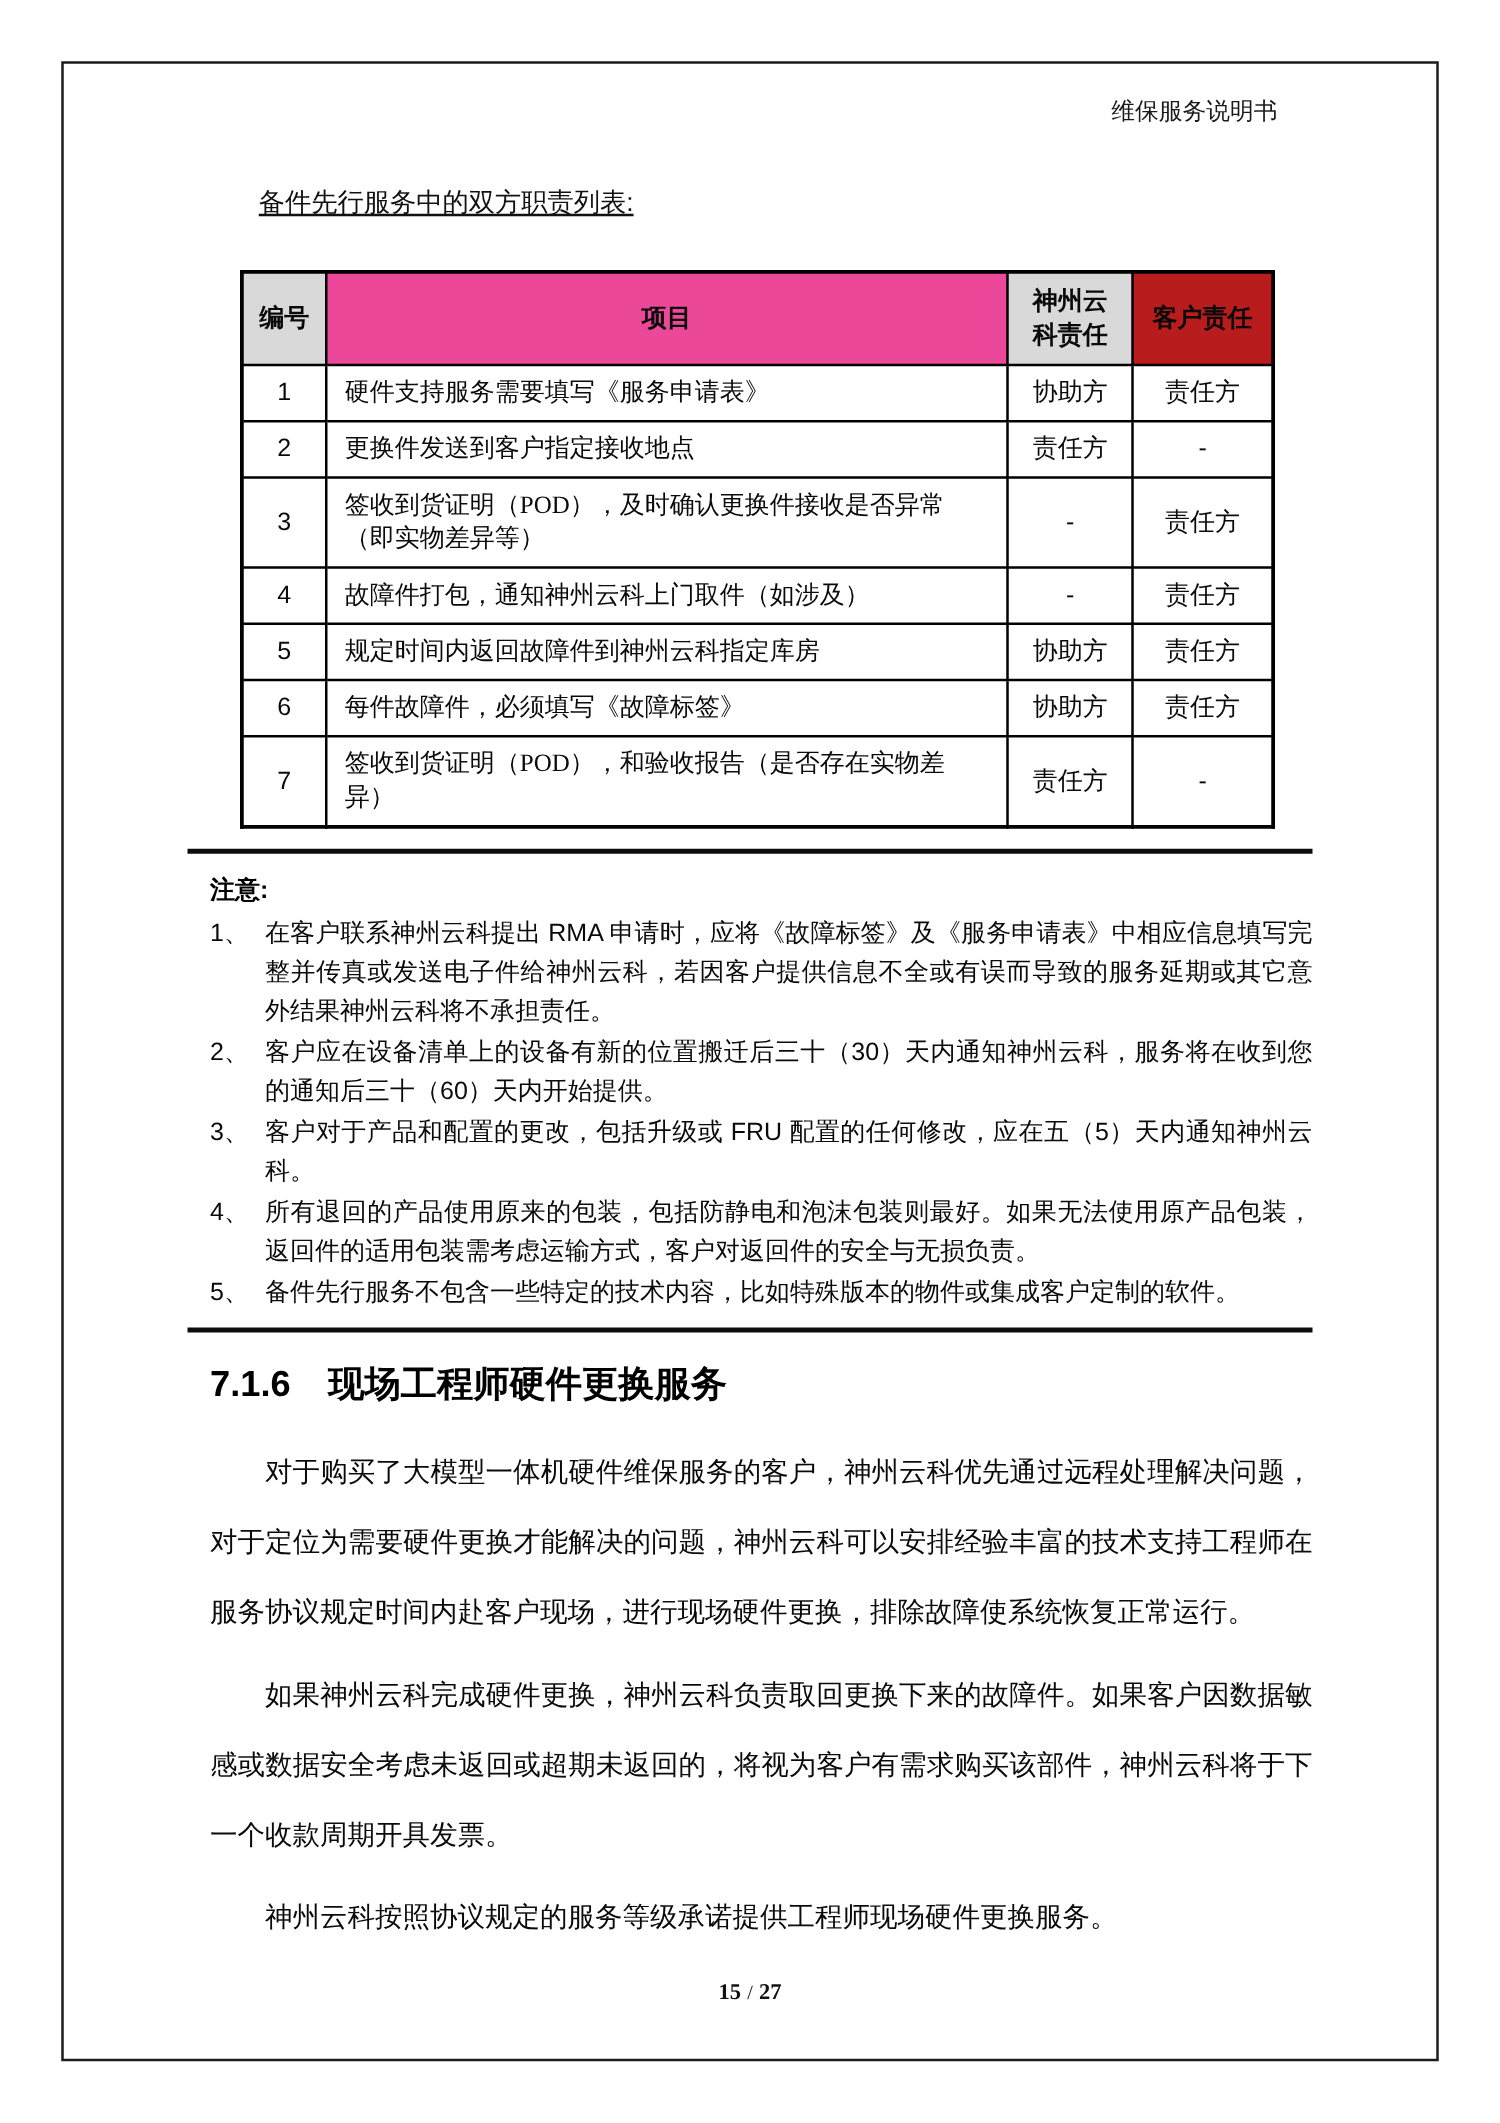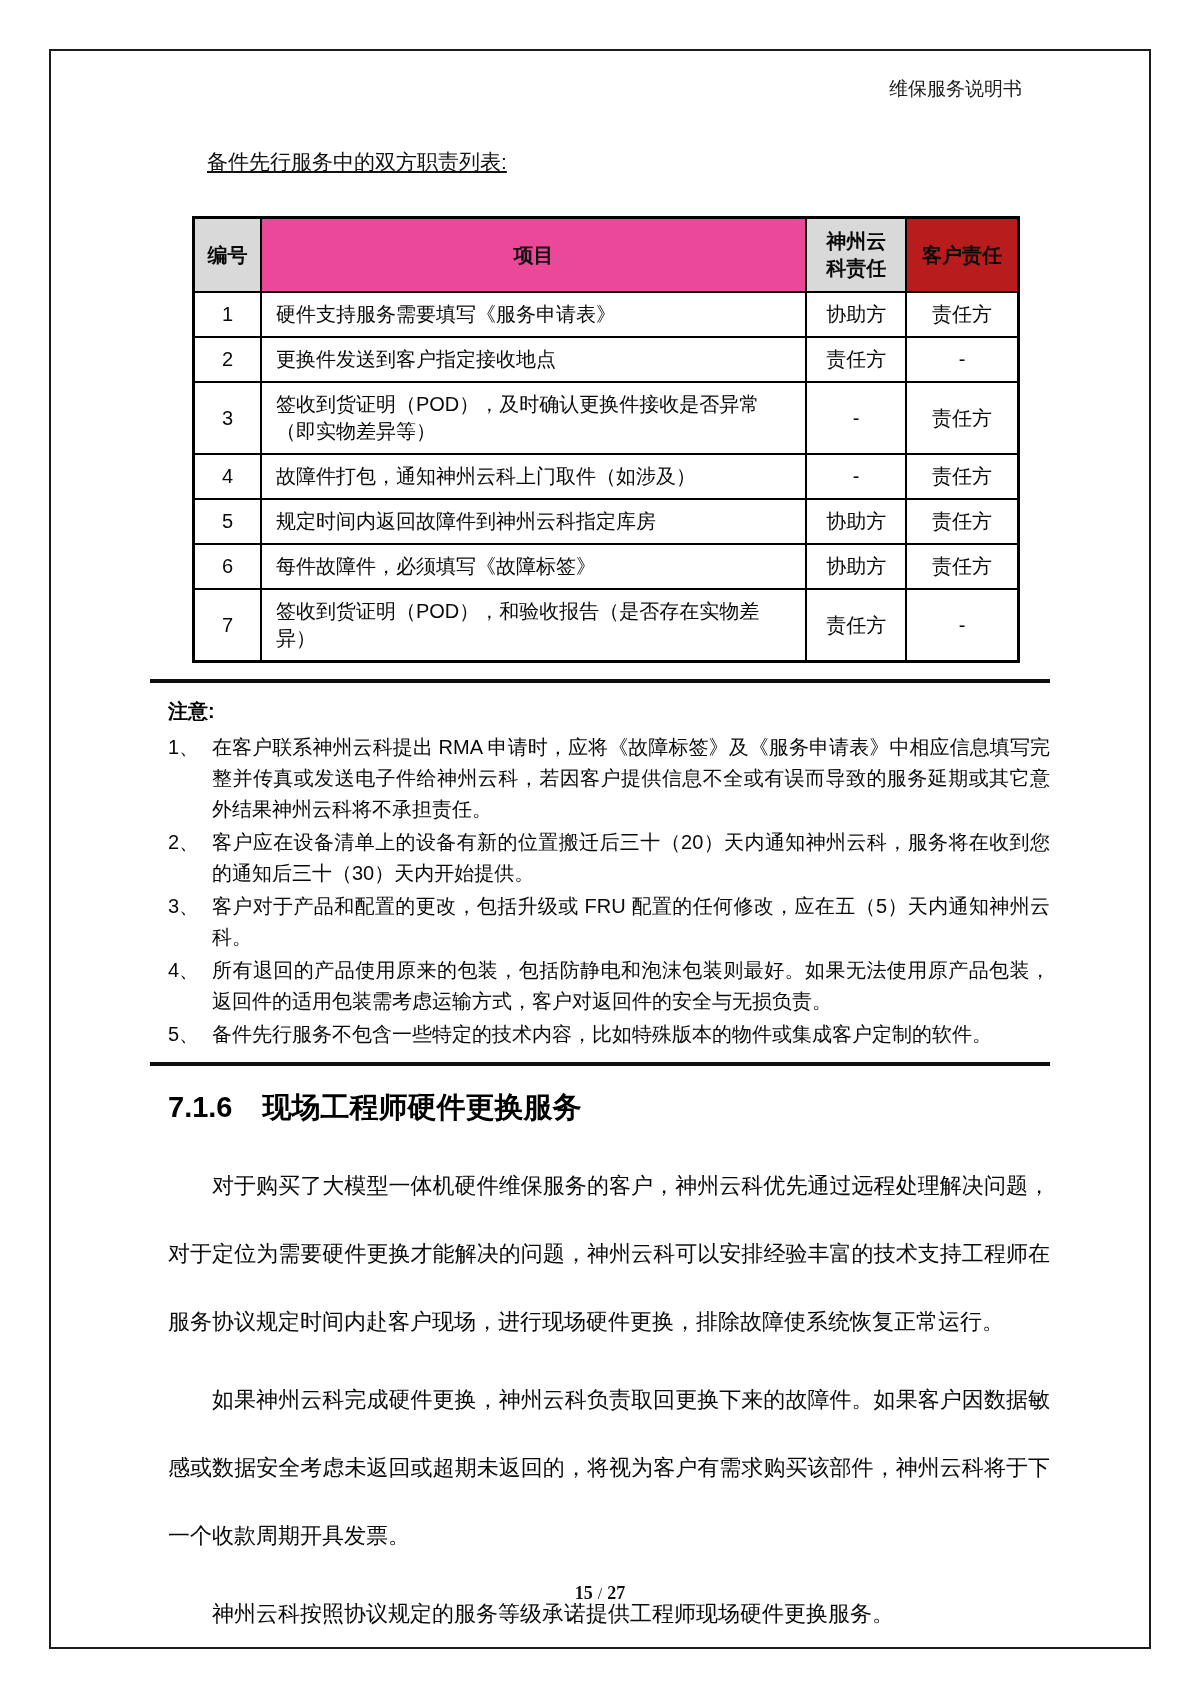--- a/index.html
+++ b/index.html
@@ -30,37 +30,37 @@
     border:2px solid #000; font-size:20px; vertical-align:middle;
     line-height:27px; color:#0a0a0a;
   }
   .resp-table th { font-weight:bold; text-align:center; padding:9px 12px; }
   .resp-table td { padding:8px 10px; }
   .col-no   { width:66px; }
   .col-item { width:534px; }
   .col-vendor { width:98px; }
   .col-cust { width:110px; }
   td.cell-no, td.cell-vendor, td.cell-cust { text-align:center; }
-  td.cell-item { text-align:left; padding-left:14px; padding-right:16px; }
+  td.cell-item { text-align:left; padding-left:14px; padding-right:16px;font-family:Liberation Serif, serif; }
 
   .rule { border:none; height:4px; background:#0d0d0d; width:900px; margin-top:16px; }
   .rule-2 { margin-top:12px; }
 
   .notes-label { font-weight:bold; font-size:20px; padding-left:18px; margin-top:15px; }
   .notes { margin-top:7px; list-style:none; }
   .note { display:flex; padding-left:18px; font-size:20px; line-height:31px; margin-bottom:2px; color:#0a0a0a; }
   .note-marker { width:44px; flex:none; }
   .note-text { flex:1; text-align:justify; }
 
   .section-heading { font-size:29px; font-weight:bold; padding-left:18px; margin-top:22px; color:#000; }
   .section-number { display:inline-block; margin-right:30px; }
 
   .body-para {
-    font-size:22px; line-height:68px; text-indent:44px;
-    padding-left:18px; text-align:justify; margin-top:10px; color:#0a0a0a;
+    font-size:22px; line-height:56px; text-indent:44px;
+    padding-left:18px; text-align:justify; margin-top:10px; color:#0a0a0a;font-family:Liberation Mono, monospace;
   }
   .body-para.first { margin-top:24px; }
 
   .footer {
     position:absolute; top:1583px; left:0; width:1200px; text-align:center;
     font-family:"Liberation Serif", serif; font-size:18px; color:#111;
   }
   .pg-num { font-weight:bold; }
   .pg-sep { margin:0 5px; font-size:16px; }
 </style>
@@ -134,21 +134,21 @@
 
   <p class="notes-label">注意:</p>
 
   <ol class="notes">
     <li class="note">
       <span class="note-marker">1、</span>
       <span class="note-text">在客户联系神州云科提出 RMA 申请时，应将《故障标签》及《服务申请表》中相应信息填写完整并传真或发送电子件给神州云科，若因客户提供信息不全或有误而导致的服务延期或其它意外结果神州云科将不承担责任。</span>
     </li>
     <li class="note">
       <span class="note-marker">2、</span>
-      <span class="note-text">客户应在设备清单上的设备有新的位置搬迁后三十（20）天内通知神州云科，服务将在收到您的通知后三十（30）天内开始提供。</span>
+      <span class="note-text">客户应在设备清单上的设备有新的位置搬迁后三十（30）天内通知神州云科，服务将在收到您的通知后三十（60）天内开始提供。</span>
     </li>
     <li class="note">
       <span class="note-marker">3、</span>
       <span class="note-text">客户对于产品和配置的更改，包括升级或 FRU 配置的任何修改，应在五（5）天内通知神州云科。</span>
     </li>
     <li class="note">
       <span class="note-marker">4、</span>
       <span class="note-text">所有退回的产品使用原来的包装，包括防静电和泡沫包装则最好。如果无法使用原产品包装，返回件的适用包装需考虑运输方式，客户对返回件的安全与无损负责。</span>
     </li>
     <li class="note">

